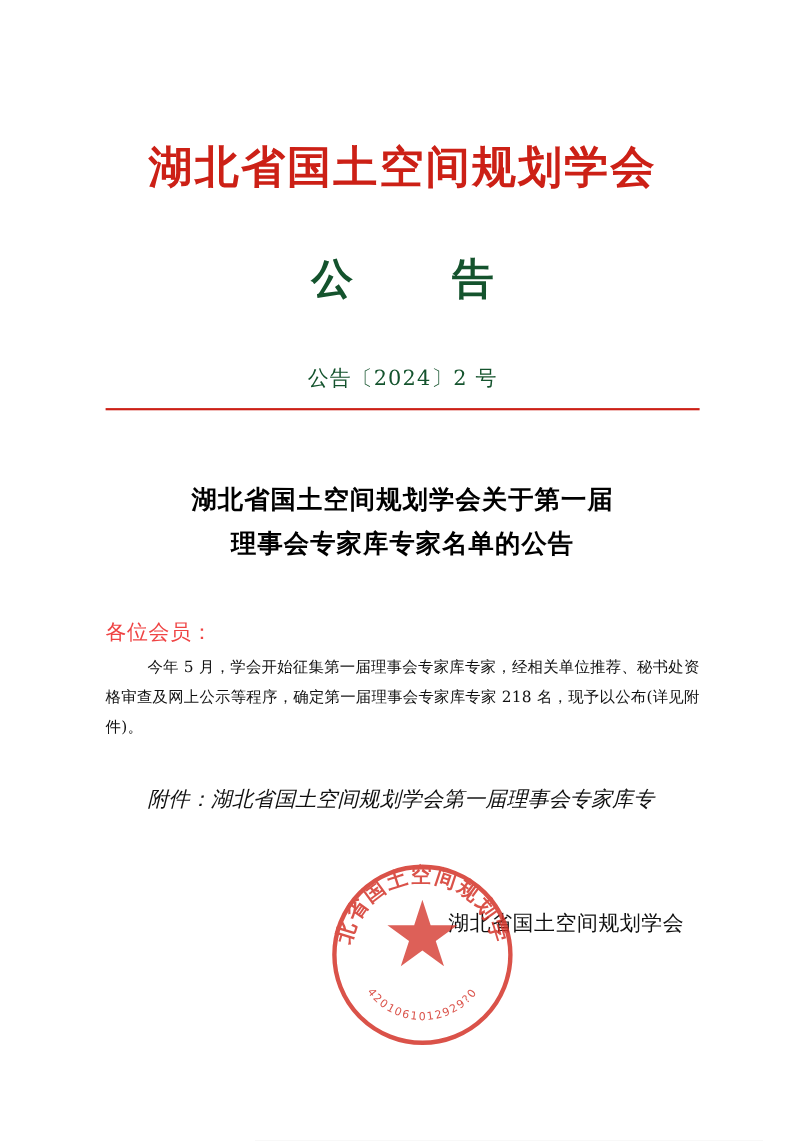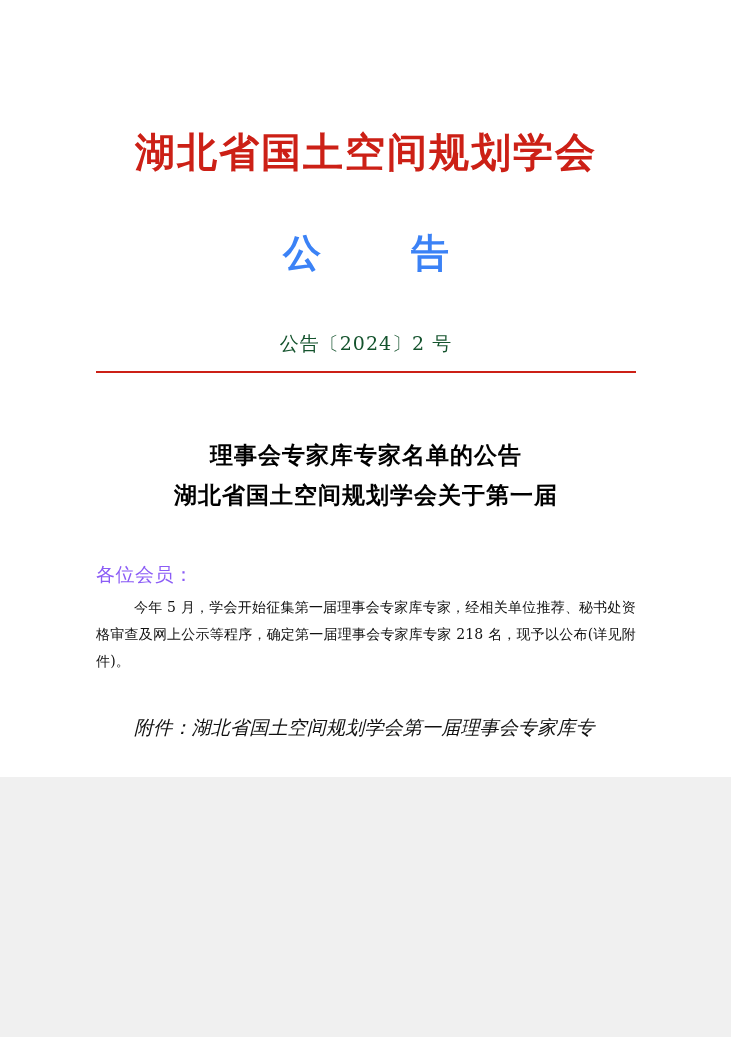--- a/index.html
+++ b/index.html
@@ -6,21 +6,21 @@
     margin: 0;
     padding: 0;
     background: #f0f0f0;
   }
   body {
     font-family: "DejaVu Sans", "Liberation Sans", sans-serif;
   }
   .page {
     position: relative;
     width: 731px;
-    height: 777px;
+    height: 1037px;
     background: #ffffff;
     margin: 0 auto;
     overflow: hidden;
     box-sizing: border-box;
   }
   .doc-inner {
     position: absolute;
     left: 96px;
     top: 0;
     width: 540px;
@@ -31,21 +31,21 @@
     color: #cc2016;
     font-family: "DejaVu Serif", "Liberation Serif", serif;
     font-weight: bold;
     font-size: 40px;
     letter-spacing: 2px;
     margin-top: 128px;
     line-height: 1.2;
   }
   .doc-type {
     text-align: center;
-    color: #3b82f6;
+    color: #14532d;
     font-family: "DejaVu Serif", "Liberation Serif", serif;
     font-weight: bold;
     font-size: 38px;
     letter-spacing: 26px;
     text-indent: 26px;
     margin-top: 52px;
   }
   .doc-number {
     text-align: center;
     color: #14532d;
@@ -67,21 +67,21 @@
     font-weight: bold;
     font-size: 23px;
     line-height: 1.75;
     margin-top: 62px;
     letter-spacing: 1px;
   }
   .salutation {
     margin-top: 46px;
     font-family: "DejaVu Serif", "Liberation Serif", serif;
     font-size: 19px;
-    color: #8b5cf6;
+    color: #ef4444;
     letter-spacing: 0.5px;
   }
   .body-para {
     font-family: "DejaVu Serif", "Liberation Serif", serif;
     font-size: 14px;
     color: #111;
     line-height: 1.95;
     text-align: justify;
     text-justify: inter-ideograph;
     text-indent: 38px;
@@ -135,22 +135,22 @@
 
     <div class="org-title">湖北省国土空间规划学会</div>
 
     <div class="doc-type">公　告</div>
 
     <div class="doc-number">公告〔2024〕2 号</div>
 
     <div class="red-rule"></div>
 
     <div class="doc-title">
+      <div>湖北省国土空间规划学会关于第一届</div>
       <div>理事会专家库专家名单的公告</div>
-      <div>湖北省国土空间规划学会关于第一届</div>
     </div>
 
     <div class="salutation">各位会员：</div>
 
     <div class="body-para">今年 5 月，学会开始征集第一届理事会专家库专家，经相关单位推荐、秘书处资格审查及网上公示等程序，确定第一届理事会专家库专家 218 名，现予以公布(详见附件)。</div>
 
     <div class="attach-block">
       <span>附件：</span><span>湖北省国土空间规划学会第一届理事会专家库专</span>
     </div>
 

